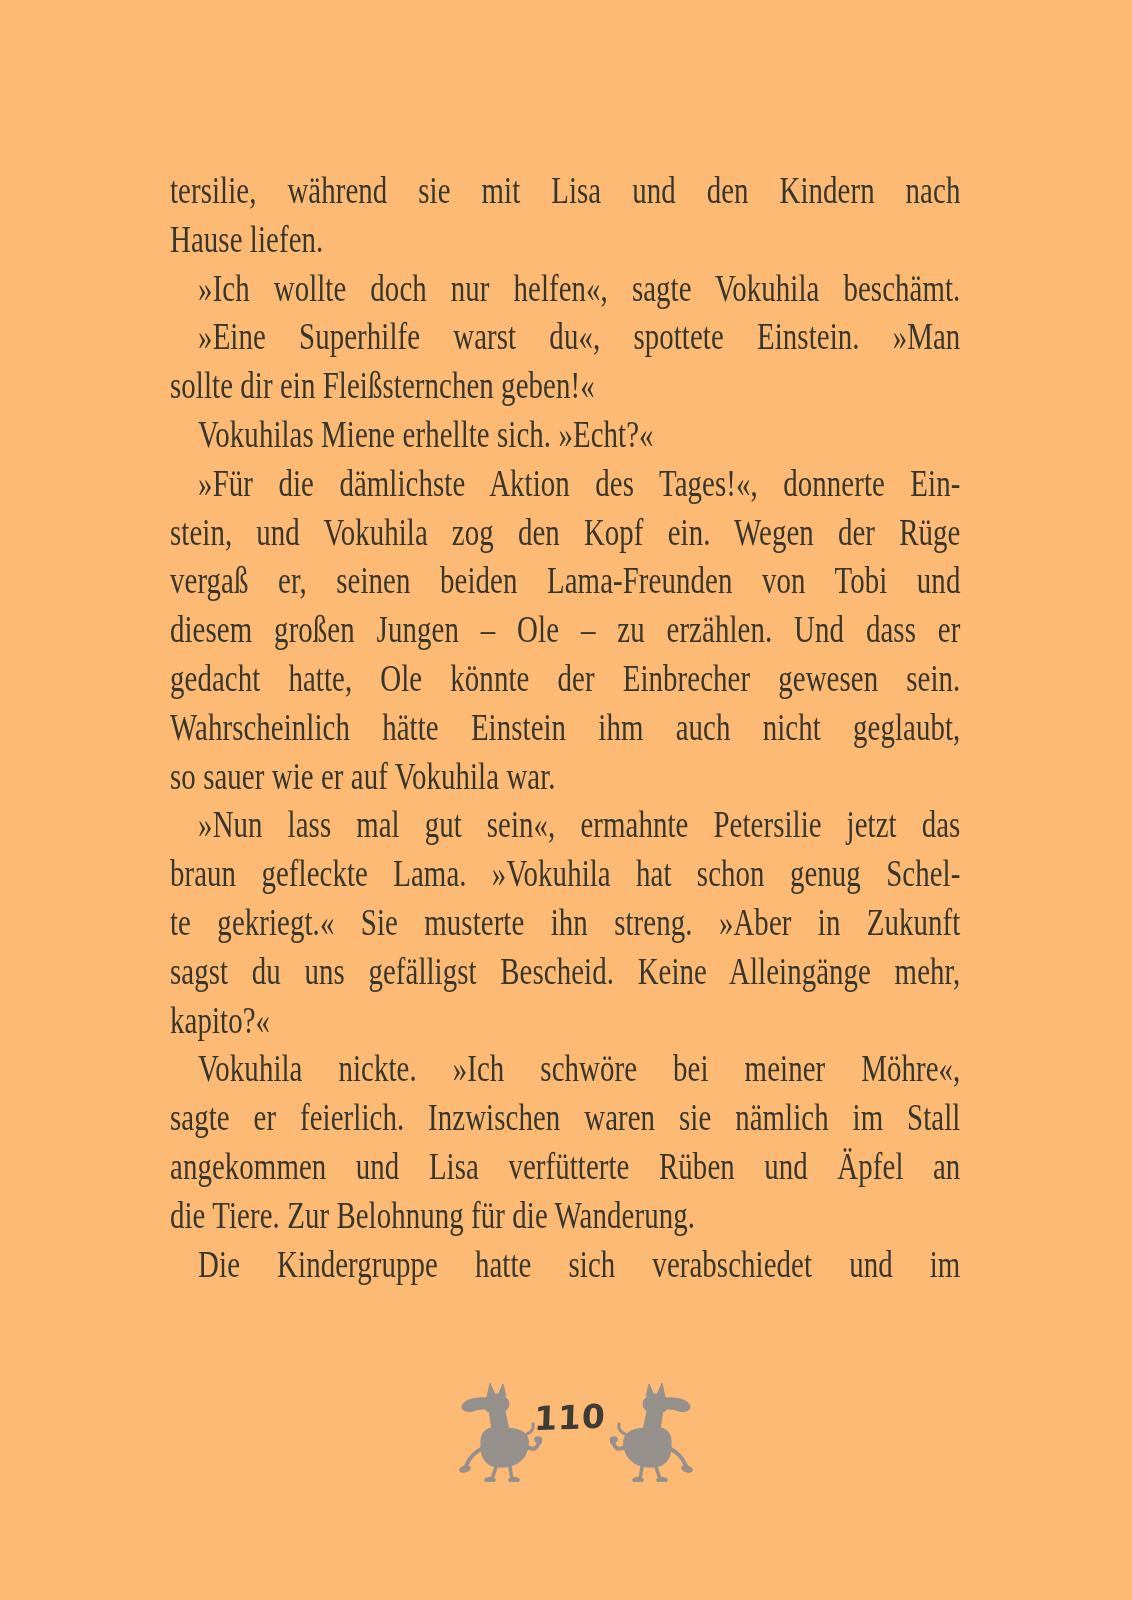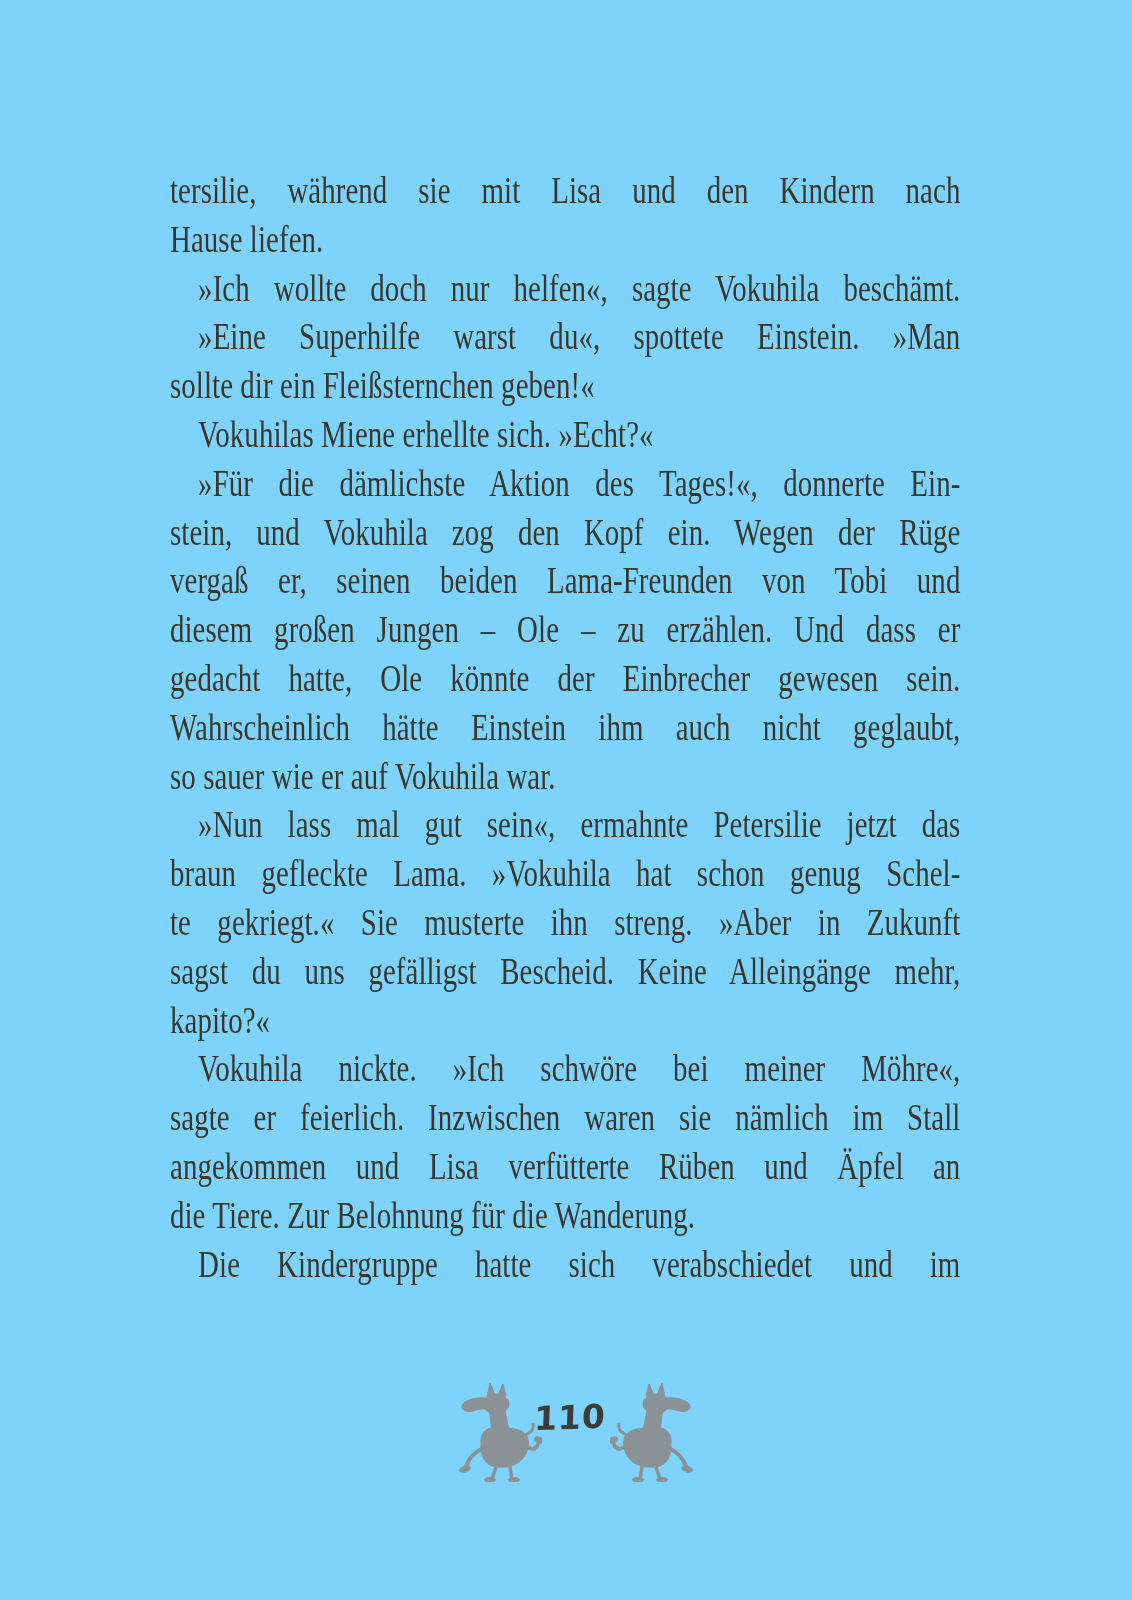--- a/index.html
+++ b/index.html
@@ -5,21 +5,21 @@
   html, body { margin: 0; padding: 0; }
   body {
     width: 1132px; height: 1600px;
     background: #fefefe;
     position: relative;
     overflow: hidden;
     font-family: "Liberation Serif", "DejaVu Serif", serif;
   }
   .page {
     position: absolute; inset: 0;
-    background: #7dd3fc;
+    background: #fdba74;
   }
   
   .text-block {
     position: absolute;
     left: 170px; top: 166px;
     width: 1040px;
     transform: scaleX(0.76);
     transform-origin: 0 0;
     color: #38362b;
     font-size: 38px;

